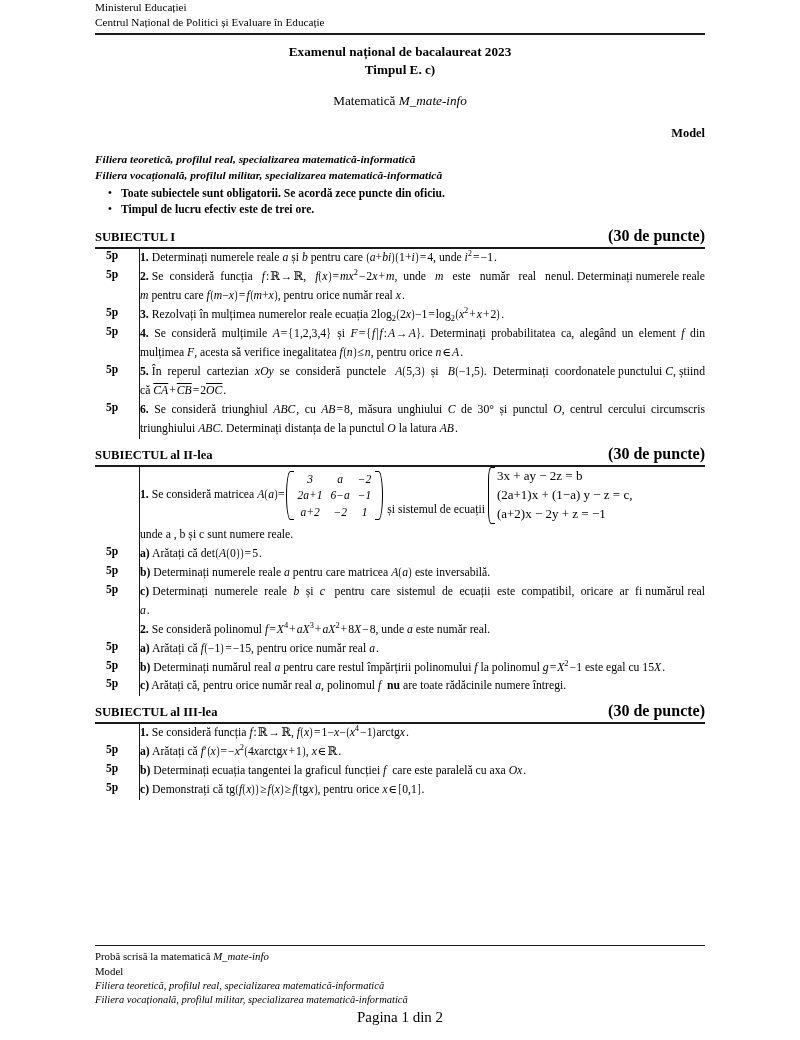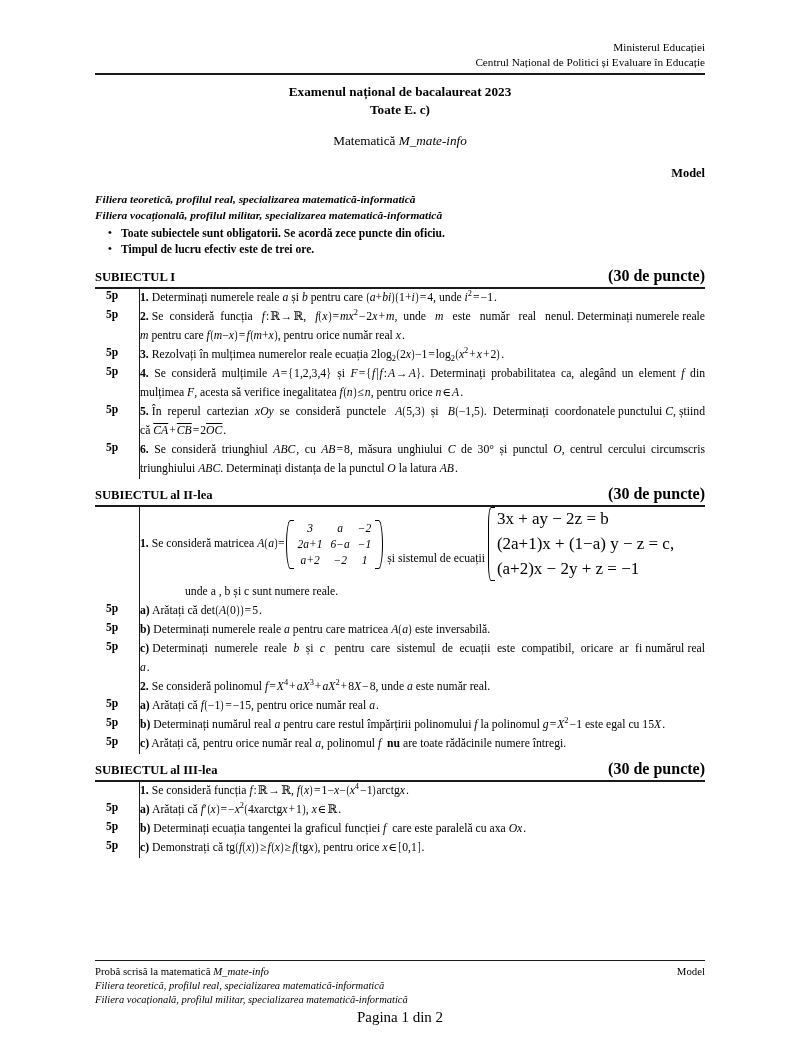--- a/index.html
+++ b/index.html
@@ -18,24 +18,23 @@
   .page {
     position: absolute;
     left: 95px;
     top: 0;
     width: 610px;
     height: 1040px;
   }
 
   
   .masthead {
-    text-align: right;
+    text-align: left;
     font-size: 11.2px;
     line-height: 1.32;
-    margin-top: 40px;
   }
   .rule-top {
     border-top: 2.2px solid #1a1a1a;
     margin-top: 3px;
   }
   .exam-title {
     text-align: center;
     font-weight: bold;
     font-size: 13.2px;
     line-height: 1.42;
@@ -183,39 +182,40 @@
     width: 6px;
     align-self: stretch;
     border-left: 1.1px solid #000;
     border-top: 1.1px solid #000;
     border-bottom: 1.1px solid #000;
     border-radius: 45% 0 0 45% / 22% 0 0 22%;
     margin-right: 2px;
   }
   .syslines {
     display: inline-block;
-    font-size: 17px;
+    font-size: 13px;
     line-height: 1.46;
     white-space: nowrap;
   }
 
   
   .footer {
     position: absolute;
     left: 0;
     bottom: 14px;
     width: 100%;
     border-top: 1.4px solid #1a1a1a;
     padding-top: 3px;
   }
   .frow {
     display: flex;
     justify-content: space-between;
     font-size: 10.8px;
     line-height: 1.38;
+    flex-direction: column;
   }
   .fitalic {
     font-style: italic;
     font-size: 10.5px;
     line-height: 1.4;
   }
   .fpage {
     text-align: center;
     font-size: 15px;
     margin-top: 1px;
@@ -227,21 +227,21 @@
 <div class="page">
 
   <div class="masthead">
     <div>Ministerul Educației</div>
     <div>Centrul Național de Politici și Evaluare în Educație</div>
   </div>
   <div class="rule-top"></div>
 
   <div class="exam-title">
     <div>Examenul național de bacalaureat 2023</div>
-    <div>Toate E. c)</div>
+    <div>Timpul E. c)</div>
   </div>
 
   <div class="subject-line">
     <span>Matematică </span><i>M_mate-info</i>
   </div>
 
   <div class="model-line">Model</div>
 
   <div class="filiera">
     <div>Filiera teoretică, profilul real, specializarea matematică-informatică</div>
@@ -348,21 +348,21 @@
           <span style="white-space:pre;margin-top:31px;"> și sistemul de ecuații </span>
           <span class="syswrap">
             <span class="sysbrace"></span>
             <span class="syslines">
               <div>3x + ay − 2z = b</div>
               <div>(2a+1)x + (1−a) y − z = c,</div>
               <div>(a+2)x − 2y + z = −1</div>
             </span>
           </span>
         </div>
-        <div style="margin-top:2px;margin-left:45px;">unde a , b și c sunt numere reale.</div>
+        <div style="margin-top:2px;">unde a , b și c sunt numere reale.</div>
       </td>
     </tr>
     <tr>
       <td class="pcol">5p</td>
       <td class="spacer"></td>
       <td class="body">
         <b class="q">a)</b> Arătați că det<span class="paren">(</span><span class="m">A</span><span class="paren">(</span>0<span class="paren">)</span><span class="paren">)</span> = 5 .
       </td>
     </tr>
     <tr>

